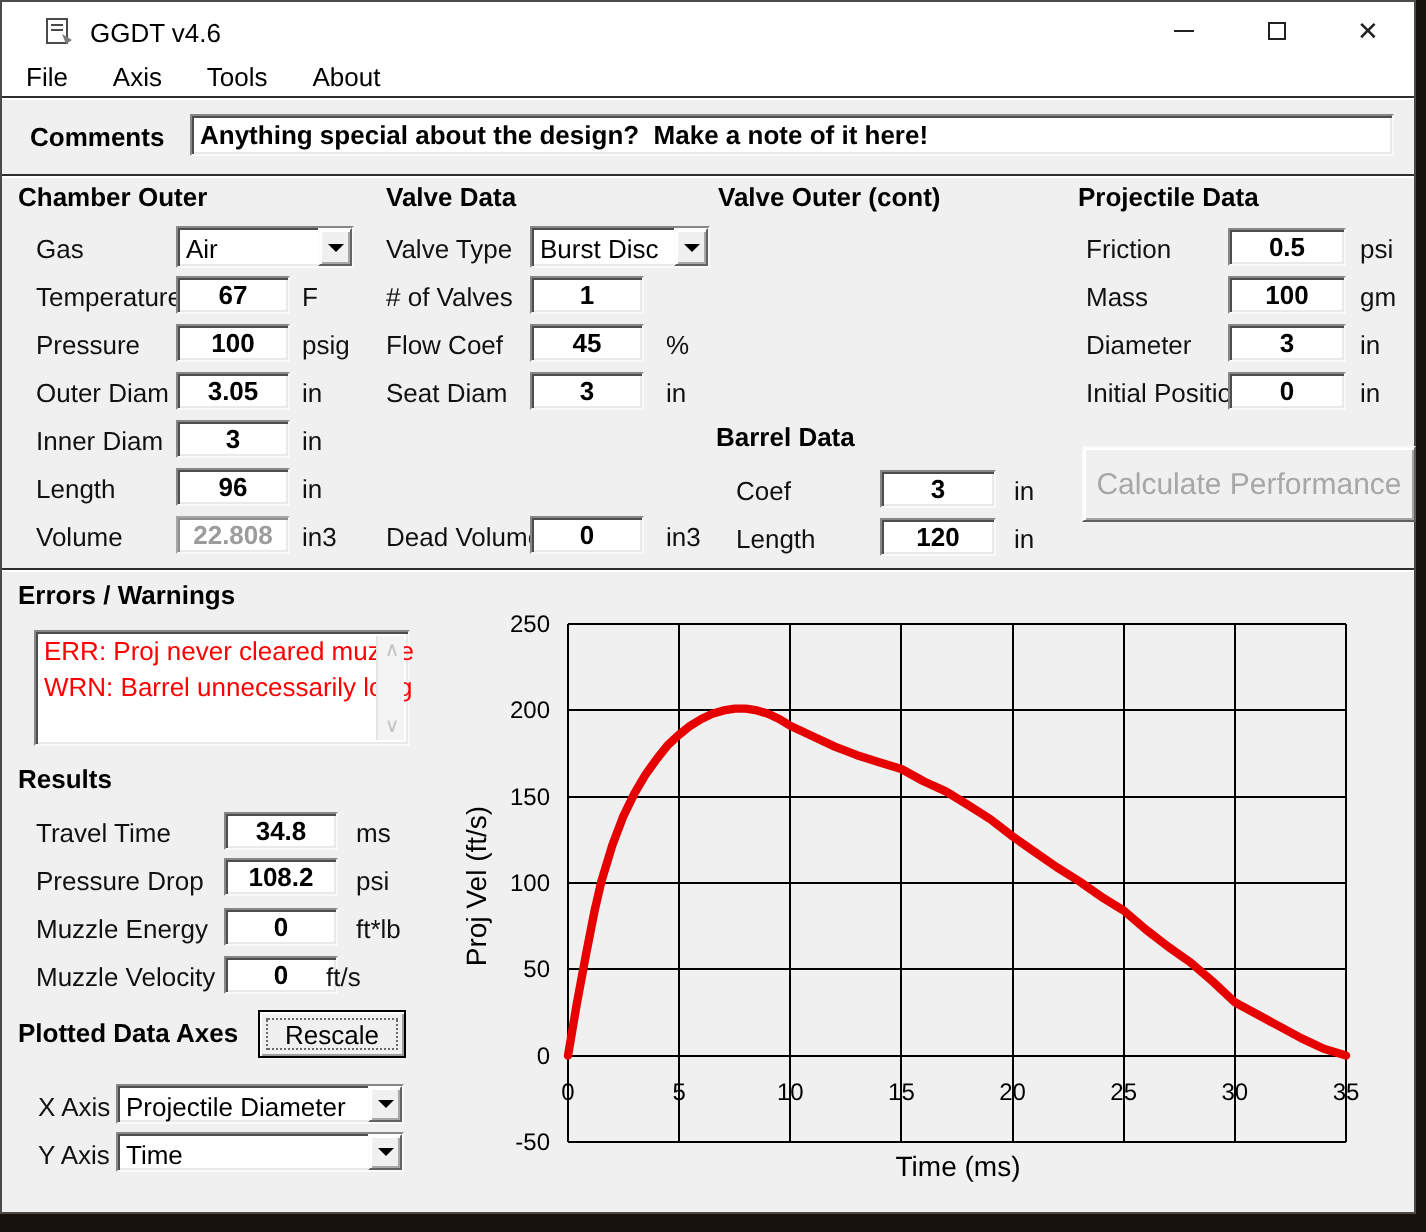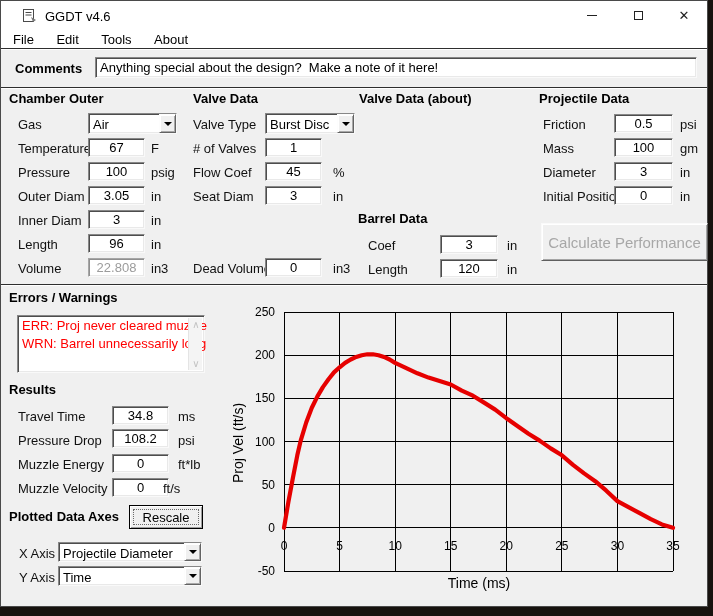--- a/index.html
+++ b/index.html
@@ -26,21 +26,21 @@
   .sep { position:absolute; left:0; width:100%; height:2px;
          border-top:1px solid #2e2e2e; border-bottom:1px solid #ffffff; }
 
   .lbl  { position:absolute; font-size:13px; color:#111; white-space:nowrap; }
   .hdr  { position:absolute; font-size:13px; font-weight:bold; color:#000; white-space:nowrap; }
   .unit { position:absolute; font-size:13px; color:#111; white-space:nowrap; }
 
   .sunken { background:#fff; border:1px solid; border-color:#878787 #f9f9f9 #f9f9f9 #878787;
             box-shadow: inset 1px 1px 0 #4d4d4d, inset -1px -1px 0 #e9e9e9; }
   .field { position:absolute; height:19px; text-align:center; font-size:13px;
-           font-family:"Liberation Sans", sans-serif; color:#000; outline:none; padding:0 2px; }
+           font-family:"Liberation Sans", sans-serif; color:#000; outline:none; padding:0 2px;font-weight:bold; }
   .field.left { text-align:left; padding-left:4px; }
   .field.disabled { color:#9c9c9c; border-color:#a6a6a6 #f9f9f9 #f9f9f9 #a6a6a6;
                     box-shadow: inset 1px 1px 0 #8f8f8f, inset -1px -1px 0 #e9e9e9; }
 
   .combo { position:absolute; height:21px; }
   .combo-text { position:absolute; left:4px; top:3px; font-size:13px; color:#000; white-space:nowrap; }
   .combo-btn { position:absolute; right:0px; top:0px; bottom:0px; width:17px; background:#f0f0f0;
                border:1px solid; border-color:#fdfdfd #636363 #636363 #fdfdfd;
                box-shadow: inset 1px 1px 0 #fff, inset -1px -1px 0 #a8a8a8;
                display:flex; align-items:center; justify-content:center; }
@@ -88,33 +88,33 @@
       <button class="winbtn btn-max">
           <span class="glyph-max"></span>
         </button>
       <button class="winbtn btn-close">
           <span class="glyph-close">✕</span>
         </button>
     </div>
 
     <div class="menubar">
       <span class="menu-item">File</span>
-      <span class="menu-item">Edit</span>
+      <span class="menu-item">Axis</span>
       <span class="menu-item">Tools</span>
       <span class="menu-item">About</span>
     </div>
     <div class="sep" style="top:47px"></div>
 
     <span class="hdr" style="left:14px; top:60px">Comments</span>
     <input class="field left sunken" style="left: 94px; top: 56px; width: 602px; height: 21px;" value="Anything special about the design?  Make a note of it here!">
     <div class="sep" style="top:86px"></div>
 
     <span class="hdr" style="left:8px;   top:90px">Chamber Outer</span>
     <span class="hdr" style="left:192px; top:90px">Valve Data</span>
-    <span class="hdr" style="left:358px; top:90px">Valve Data (about)</span>
+    <span class="hdr" style="left:358px; top:90px">Valve Outer (cont)</span>
     <span class="hdr" style="left:538px; top:90px">Projectile Data</span>
 
     <span class="lbl" style="left:17px; top:116px">Gas</span>
     <div class="combo sunken" style="left:87px; top:112px; width:89px">
       <span class="combo-text">Air</span>
       <span class="combo-btn">
           <span class="tri-down"></span>
         </span>
     </div>
 

